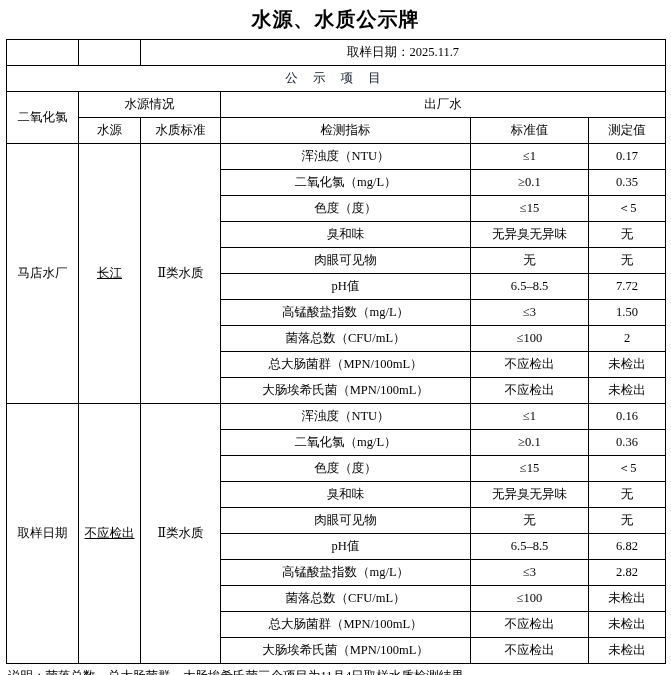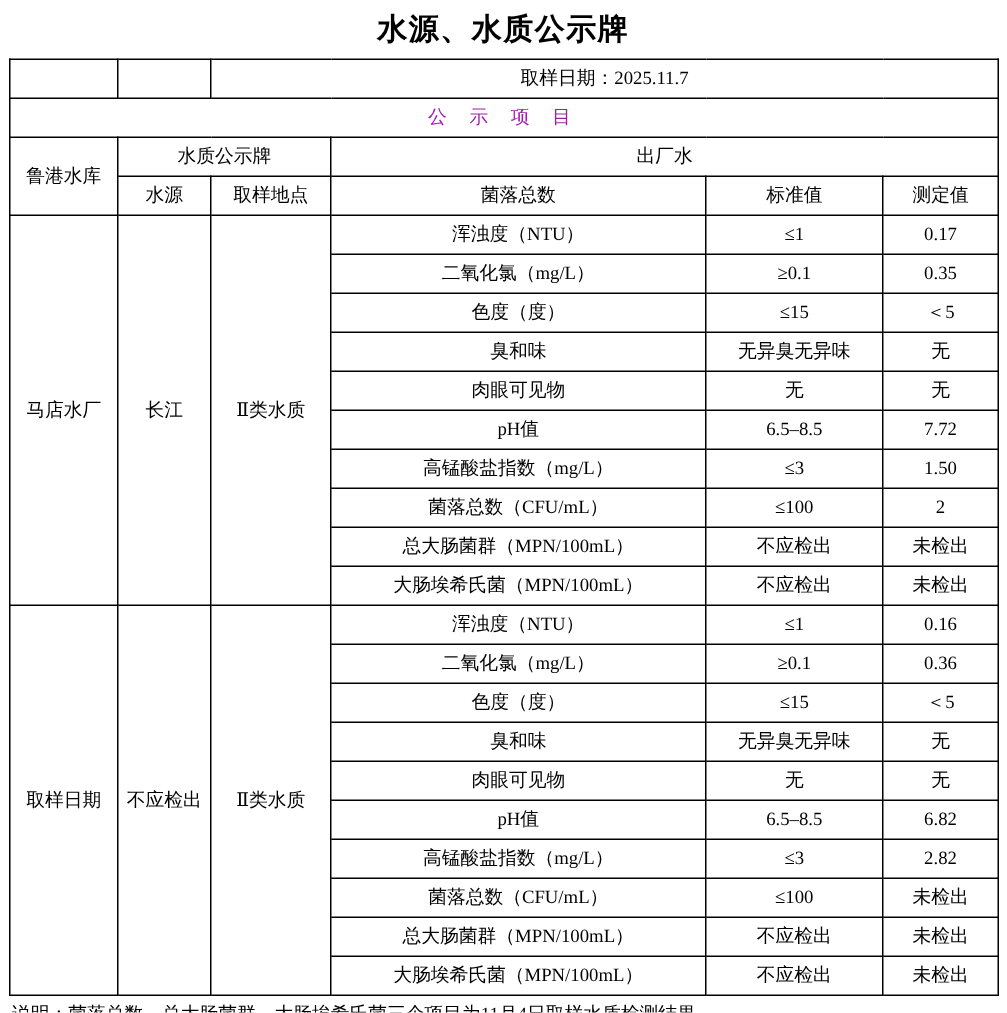--- a/index.html
+++ b/index.html
@@ -48,32 +48,33 @@
     text-align: center;
     font-size: 14px;
     border-left: 1px solid #000 !important;
   }
   .date-row td.blank {
     border-right: 1px solid #000;
   }
   td.gongshi {
     font-size: 15px;
     letter-spacing: 6px;
-    color: #a21caf;
+    color: #0f172a;
     height: 23px;
   }
   td.hdr {
     font-weight: normal;
     font-size: 13px;
   }
   td.plant {
     font-size: 14px;
   }
   td.src {
     font-size: 13.5px;
+    text-decoration: underline;
   }
   td.std {
     font-size: 13.5px;
   }
   td.item {
     font-size: 12.5px;
     margin-top: 25px;
   }
   .note {
     margin-top: 4px;
@@ -104,28 +105,28 @@
     <tbody>
       <tr class="date-row">
         <td class="blank"></td>
         <td class="blank"></td>
         <td class="date-cell" colspan="4">取样日期：2025.11.7</td>
       </tr>
       <tr>
         <td class="gongshi" colspan="6">公 示 项 目</td>
       </tr>
       <tr>
-        <td class="hdr" rowspan="2">鲁港水库</td>
-        <td class="hdr" colspan="2">水质公示牌</td>
+        <td class="hdr" rowspan="2">二氧化氯</td>
+        <td class="hdr" colspan="2">水源情况</td>
         <td class="hdr" colspan="3">出厂水</td>
       </tr>
       <tr>
         <td class="hdr">水源</td>
-        <td class="hdr">取样地点</td>
-        <td class="hdr">菌落总数</td>
+        <td class="hdr">水质标准</td>
+        <td class="hdr">检测指标</td>
         <td class="hdr">标准值</td>
         <td class="hdr">测定值</td>
       </tr>
 
       <tr>
         <td class="plant" rowspan="10">马店水厂</td>
         <td class="src" rowspan="10">长江</td>
         <td class="std" rowspan="10">Ⅱ类水质</td>
         <td class="item">浑浊度（NTU）</td>
         <td>≤1</td>

